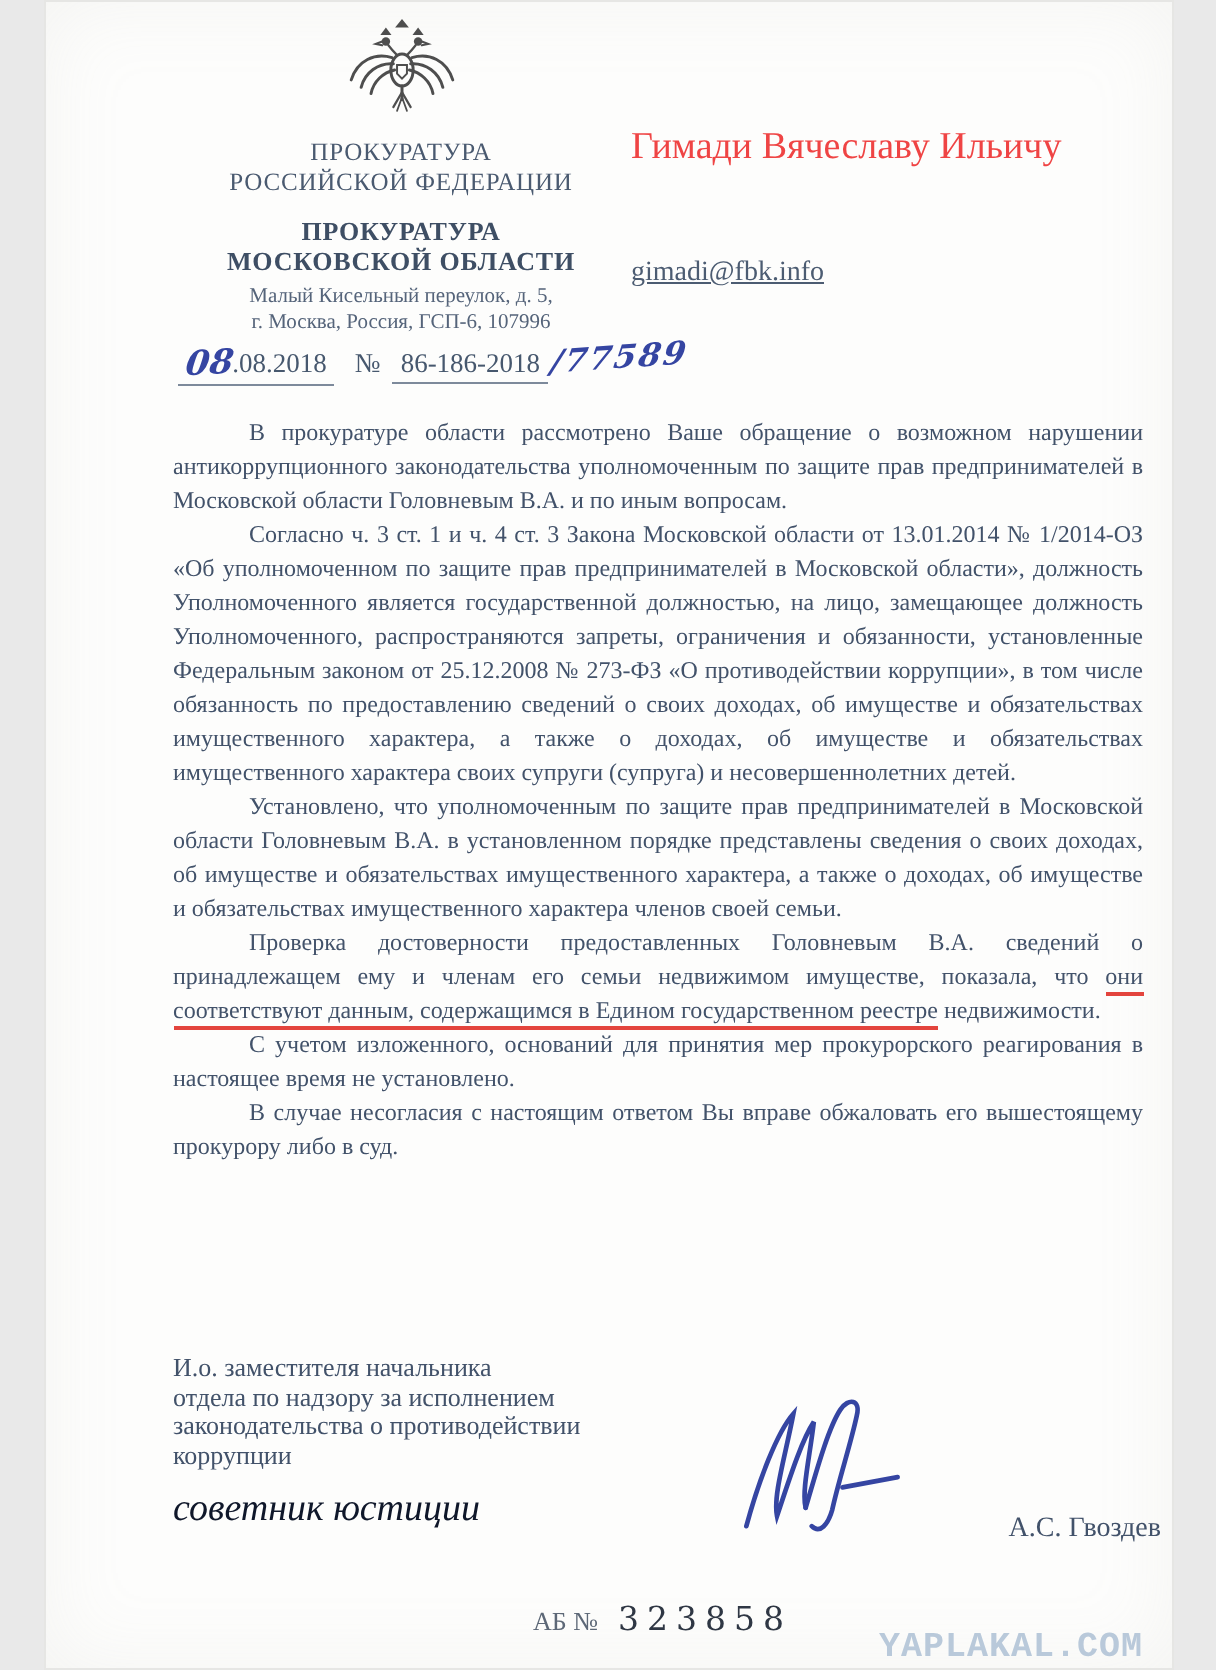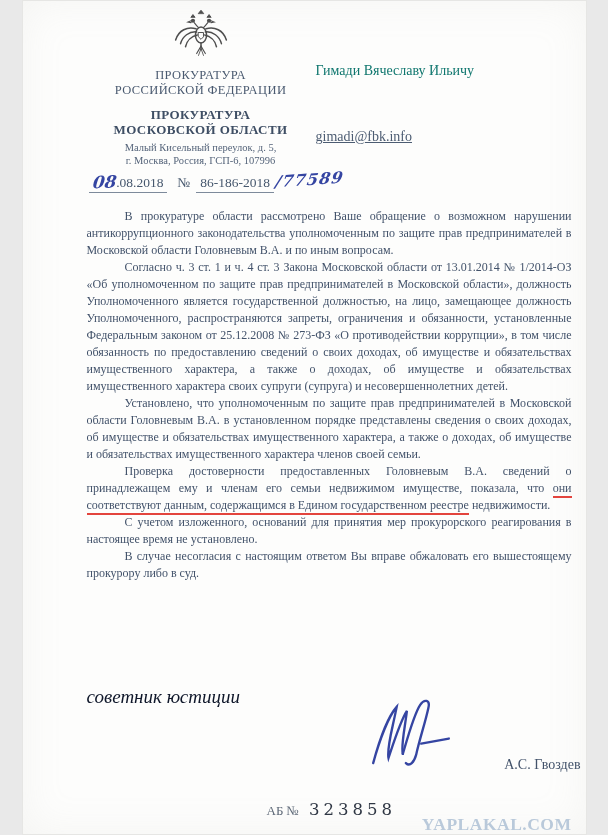--- a/index.html
+++ b/index.html
@@ -17,21 +17,21 @@
   }
   
   .letterhead-left {
     position:absolute; left:38px; top:8px; width:280px;
     text-align:center;
   }
   .emblem { width:62px; height:52px; display:inline-block; }
   .org-top { margin-top:3px; font-size:12.5px; line-height:14.5px; letter-spacing:.4px; color:#4a5a70; }
   .org-main { margin-top:10px; font-size:13px; line-height:15px; font-weight:bold; letter-spacing:.4px; color:#3e4e64; }
   .org-addr { margin-top:5px; font-size:10.5px; line-height:12.5px; color:#55647a; }
-  .recipient-block { position:absolute; left:293px; top:62px; font-size:14px; color:#0f766e; }
+  .recipient-block { position:absolute; left:293px; top:62px; font-size:19px; color:#ef4444; }
   .recipient-email { position:absolute; left:293px; top:128px; font-size:14px; color:#4c5c72;text-decoration:underline; }
   
   .ref-line { position:absolute; left:66px; top:170px; font-size:13.5px; color:#47586e; white-space:nowrap; }
   .ref-seg { display:inline-block; border-bottom:1px solid #7d8a9b; padding:0 4px 1px 4px; }
   .hand { font-family:"DejaVu Serif",serif; font-style:italic; font-weight:bold; color:#3545a2; display:inline-block; }
   .hand-day { font-size:17px; transform:skewX(-10deg) rotate(-3deg); position:relative; top:1px; }
   .hand-suffix { font-size:16px; transform:skewX(-12deg) rotate(-4deg); margin-left:2px; position:relative; top:-2px; letter-spacing:1px; }
   .nbsign { margin:0 6px 0 10px; }
   
   .body-zone { position:absolute; left:64px; top:207px; width:485px; }
@@ -42,21 +42,21 @@
   .hl-red { border-bottom:2.5px solid rgba(224,48,40,0.9); padding-bottom:1px; }
   
   .sig-row { position:absolute; left:64px; top:676px; width:494px; height:100px; }
   .sig-title div { font-size:13px; line-height:14.5px; color:#42526a; }
   .sig-rank { margin-top:9px; font-size:19px; color:#0f172a;font-style:italic; }
   .sig-name { position:absolute; right:0; top:60px; font-size:14px; color:#42526a;margin-top:20px; }
   .sig-ink { position:absolute; left:278px; top:18px; width:92px; height:82px; }
   
   .form-number-line { position:absolute; left:244px; top:799px; font-size:13px; color:#5d6877; white-space:nowrap; }
   .form-digits { font-size:16.5px; font-weight:normal; letter-spacing:4px; color:#2f3744; margin-left:10px; font-family:"DejaVu Serif",serif; }
-  .watermark { position:absolute; right:14px; top:813px; font-family:Liberation Serif, serif; font-weight:bold; font-size:17.5px; letter-spacing:.5px; color:#b9c9da; }
+  .watermark { position:absolute; right:14px; top:813px; font-family:Liberation Mono, monospace; font-weight:bold; font-size:17.5px; letter-spacing:.5px; color:#b9c9da; }
 </style>
 </head>
 <body>
 
 <div class="page">
 
   <div class="letterhead-left">
     <svg class="emblem" viewBox="0 0 100 84" fill="none" stroke="#4e4e4e" stroke-width="2.4" stroke-linecap="round">
 
       <path d="M46 7 L50 2 L54 7 Z" fill="#4e4e4e" stroke-width="1.5"></path>
@@ -109,20 +109,26 @@
   <div class="body-zone">
     <p>В прокуратуре области рассмотрено Ваше обращение о возможном нарушении антикоррупционного законодательства уполномоченным по защите прав предпринимателей в Московской области Головневым В.А. и по иным вопросам.</p>
     <p>Согласно ч. 3 ст. 1 и ч. 4 ст. 3 Закона Московской области от 13.01.2014 № 1/2014-ОЗ «Об уполномоченном по защите прав предпринимателей в Московской области», должность Уполномоченного является государственной должностью, на лицо, замещающее должность Уполномоченного, распространяются запреты, ограничения и обязанности, установленные Федеральным законом от 25.12.2008 № 273-ФЗ «О противодействии коррупции», в том числе обязанность по предоставлению сведений о своих доходах, об имуществе и обязательствах имущественного характера, а также о доходах, об имуществе и обязательствах имущественного характера своих супруги (супруга) и несовершеннолетних детей.</p>
     <p>Установлено, что уполномоченным по защите прав предпринимателей в Московской области Головневым В.А. в установленном порядке представлены сведения о своих доходах, об имуществе и обязательствах имущественного характера, а также о доходах, об имуществе и обязательствах имущественного характера членов своей семьи.</p>
     <p><span>Проверка достоверности предоставленных Головневым В.А. сведений о принадлежащем ему и членам его семьи недвижимом имуществе, показала, что </span><span class="hl-red">они соответствуют данным, содержащимся в Едином государственном реестре</span><span> недвижимости.</span></p>
     <p>С учетом изложенного, оснований для принятия мер прокурорского реагирования в настоящее время не установлено.</p>
     <p>В случае несогласия с настоящим ответом Вы вправе обжаловать его вышестоящему прокурору либо в суд.</p>
   </div>
 
   <div class="sig-row">
+    <div class="sig-title">
+      <div>И.о. заместителя начальника</div>
+      <div>отдела по надзору за исполнением</div>
+      <div>законодательства о противодействии</div>
+      <div>коррупции</div>
+    </div>
     <div class="sig-rank">советник юстиции</div>
 
     <svg class="sig-ink" viewBox="0 0 90 75" fill="none" stroke="#3545a2" stroke-width="2.3" stroke-linecap="round">
       <path d="M8 64 C14 42 23 18 31 9 C27 30 21 49 23 59 C29 41 35 22 41 13 C39 30 35 47 37 55"></path>
       <path d="M37 55 C42 38 48 16 54 7 C58 1 64 2 62 10 C59 24 53 42 50 56 C48 63 44 68 40 64"></path>
       <path d="M55 45 L82 40"></path>
     </svg>
 
     <div class="sig-name">А.С. Гвоздев</div>
   </div>

